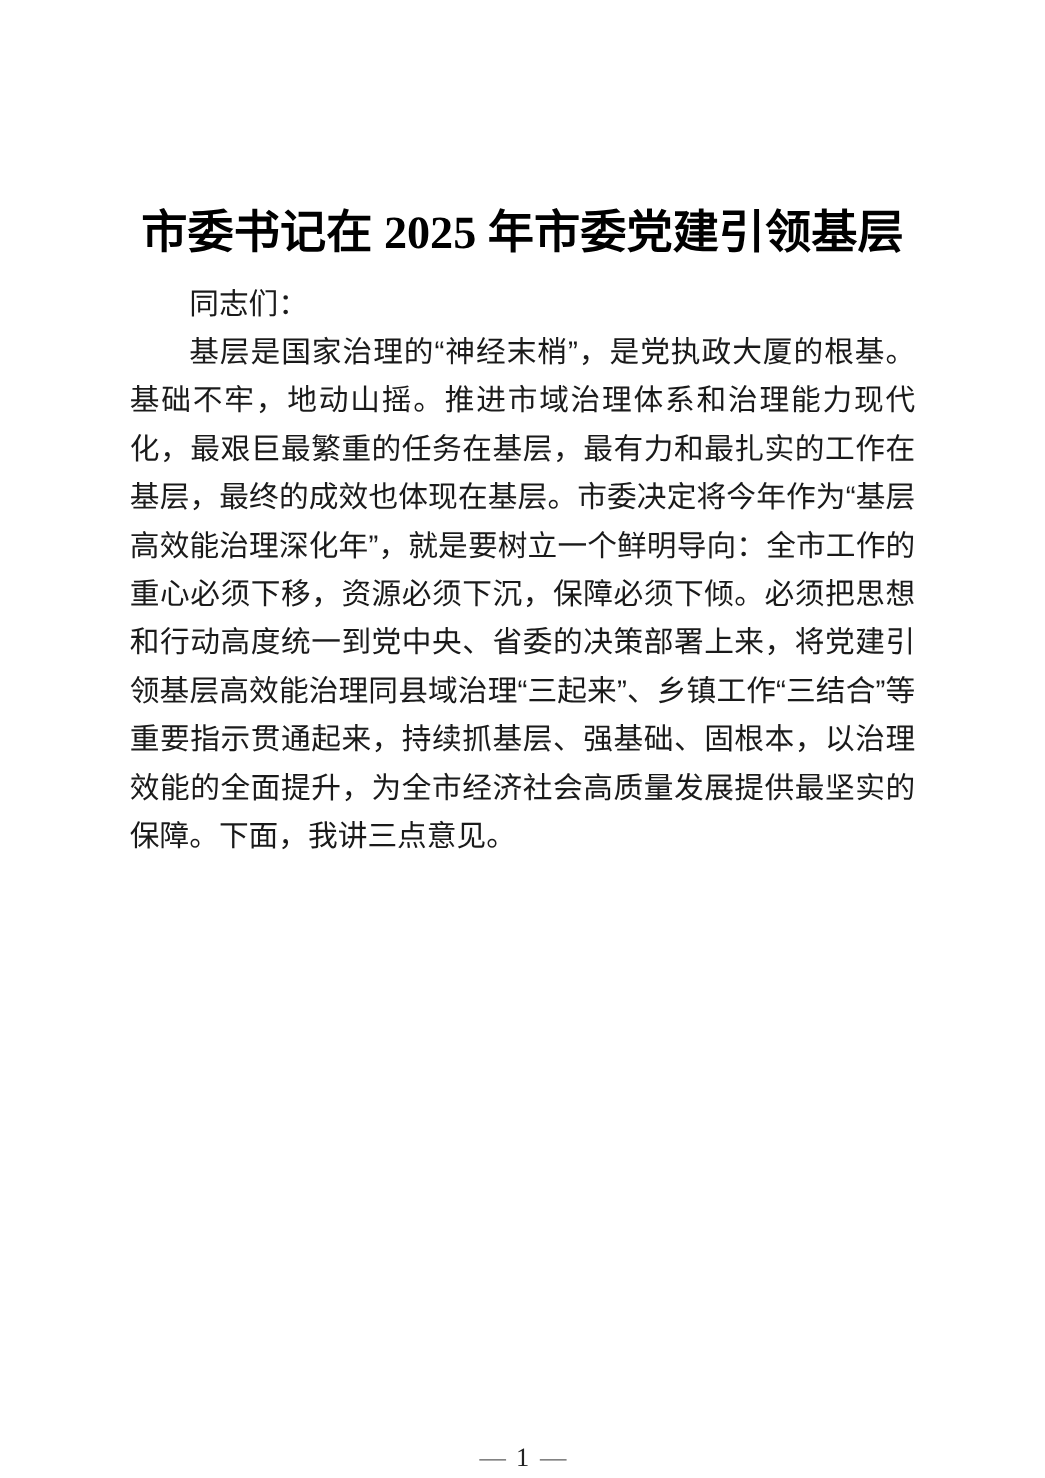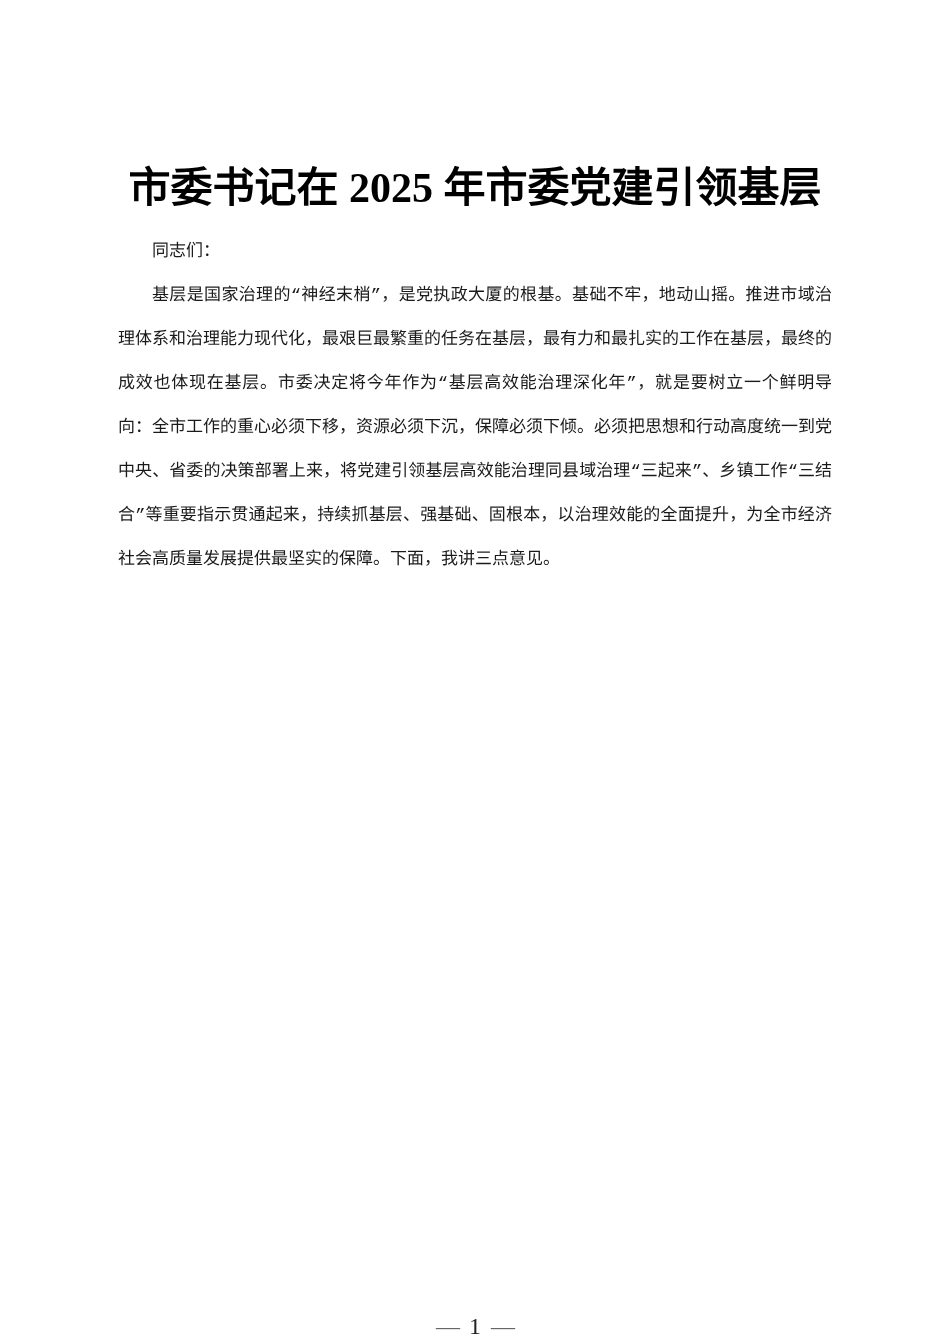--- a/index.html
+++ b/index.html
@@ -17,25 +17,25 @@
     padding: 160px 118px 0 118px;
   }
   .doc-title {
     font-family: "Liberation Serif", "DejaVu Serif", serif;
     font-weight: 700;
     font-size: 42px;
     line-height: 56px;
     text-align: center;
     color: #000000;
   }
-  .doc-title .title-line { display: block; }
+  .doc-title .title-line { display: block; margin-top: 24px; }
   .body-text {
     margin-top: 14px;
-    font-family: Liberation Mono, monospace;
-    font-size: 17px;
+    font-family: Liberation Sans, sans-serif;
+    font-size: 27px;
     line-height: 44px;
     color: #1a1a1a;
   }
   .body-text p {
     text-align: justify;
     text-align-last: left;
     text-indent: 2em;
   }
   .page-footer {
     position: absolute;

